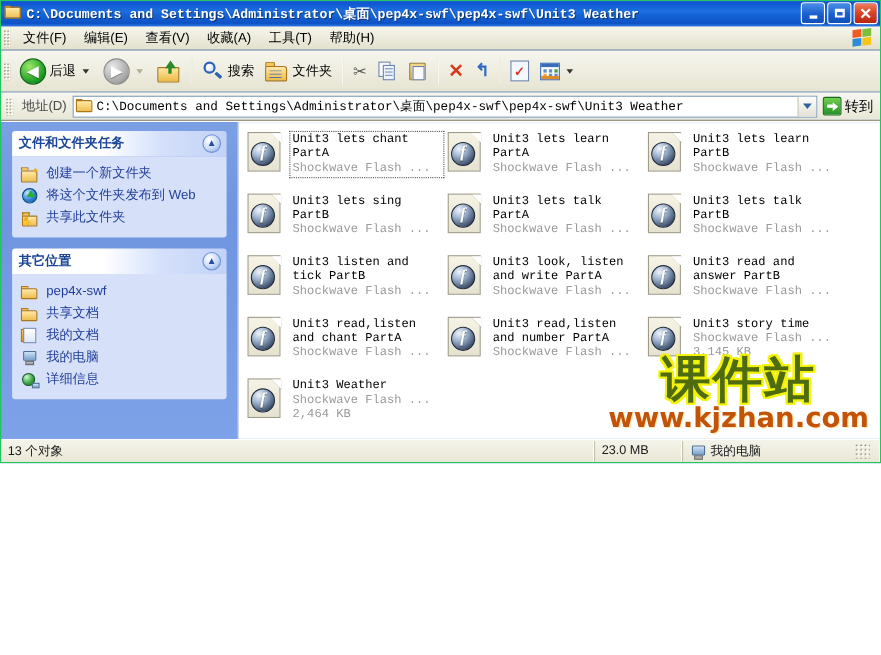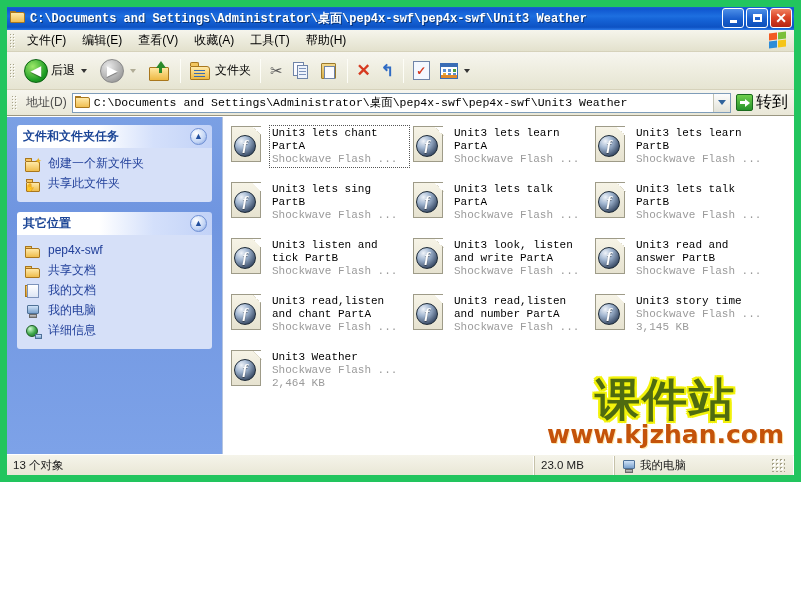--- a/index.html
+++ b/index.html
@@ -4,23 +4,23 @@
 <style>
   * { box-sizing: border-box; }
   html, body {
     margin: 0; padding: 0;
     width: 801px; height: 595px;
     overflow: hidden;
     font-family: "Liberation Sans", sans-serif;
   }
   #window {
     position: relative;
-    width: 801px; height: 482px;
+    width: 801px; height: 421px;
     background: #0A50C8;
-    border: 7px solid #22c55e;
+    border: 1px solid #22c55e;
     display: flex; flex-direction: column;
   }
 
   
   #titlebar {
     height: 23px; flex: 0 0 23px;
     background: linear-gradient(to bottom,
         #1b62d4 0%, #0f56d0 8%, #1d6fe0 40%, #1665d8 52%,
         #0d52c4 88%, #2d7ae8 100%);
     display: flex; align-items: center;
@@ -211,21 +211,21 @@
       border-right: 4px solid transparent; border-top: 5px solid #30639c; }
   #go-btn { display: flex; align-items: center; gap: 3px; padding: 0 4px 0 5px;
       cursor: default; }
   .go-arrow { width: 17px; height: 17px; background: linear-gradient(to bottom,#6fd04c,#27922a);
       border: 1px solid #1a6b1d; border-radius: 2px; position: relative; }
   .go-arrow::after { content: ""; position: absolute; left: 3px; top: 6px;
       width: 7px; height: 3px; background: #fff; }
   .go-arrow::before { content: ""; position: absolute; left: 8px; top: 4px; width: 0; height: 0;
       border-top: 4px solid transparent; border-bottom: 4px solid transparent;
       border-left: 5px solid #fff; }
-  #go-label { font-size: 16px; color: #000; }
+  #go-label { font-size: 13px; color: #000; }
 
   
   #body { flex: 1 1 auto; display: flex; min-height: 0; border-top: 1px solid #fff; }
 
   
   #sidebar {
     width: 215px; flex: 0 0 215px;
     background: linear-gradient(to bottom,#7ba0e4 0%,#6f95e0 30%,#7da2e8 100%);
     padding: 8px 0 0 10px; overflow: hidden;
   }
@@ -455,20 +455,27 @@
     <div class="tb-btn">
       <div class="ic up-icon">
         <div class="ufold"></div>
           <div class="uarr"></div>
           <div class="ustem"></div>
       </div>
     </div>
 
     <div class="tb-sep"></div>
 
+    <div class="tb-btn">
+      <div class="ic search-icon">
+        <div class="lens"></div>
+          <div class="hand"></div>
+      </div>
+      <span class="tb-label">搜索</span>
+    </div>
 
     <div class="tb-btn">
       <div class="ic folders-icon">
         <div class="ft"></div>
           <div class="fb"></div>
           <div class="dots"></div>
       </div>
       <span class="tb-label">文件夹</span>
     </div>
 
@@ -552,20 +559,27 @@
           <span class="chev">▲</span>
         </div>
         <div class="panel-body">
           <div class="side-item">
             <span class="si-ic ic-newfolder">
               <span class="ft"></span>
                 <span class="fb"></span>
                 <span class="spark">✦</span>
             </span>
             <span class="side-item-label">创建一个新文件夹</span>
+          </div>
+          <div class="side-item">
+            <span class="si-ic ic-globe">
+              <span class="g"></span>
+                <span class="a"></span>
+            </span>
+            <span class="side-item-label">将这个文件夹发布到 Web</span>
           </div>
           <div class="side-item">
             <span class="si-ic ic-sharefolder">
               <span class="ft"></span>
                 <span class="fb"></span>
                 <span class="hand">✋</span>
             </span>
             <span class="side-item-label">共享此文件夹</span>
           </div>
         </div>

